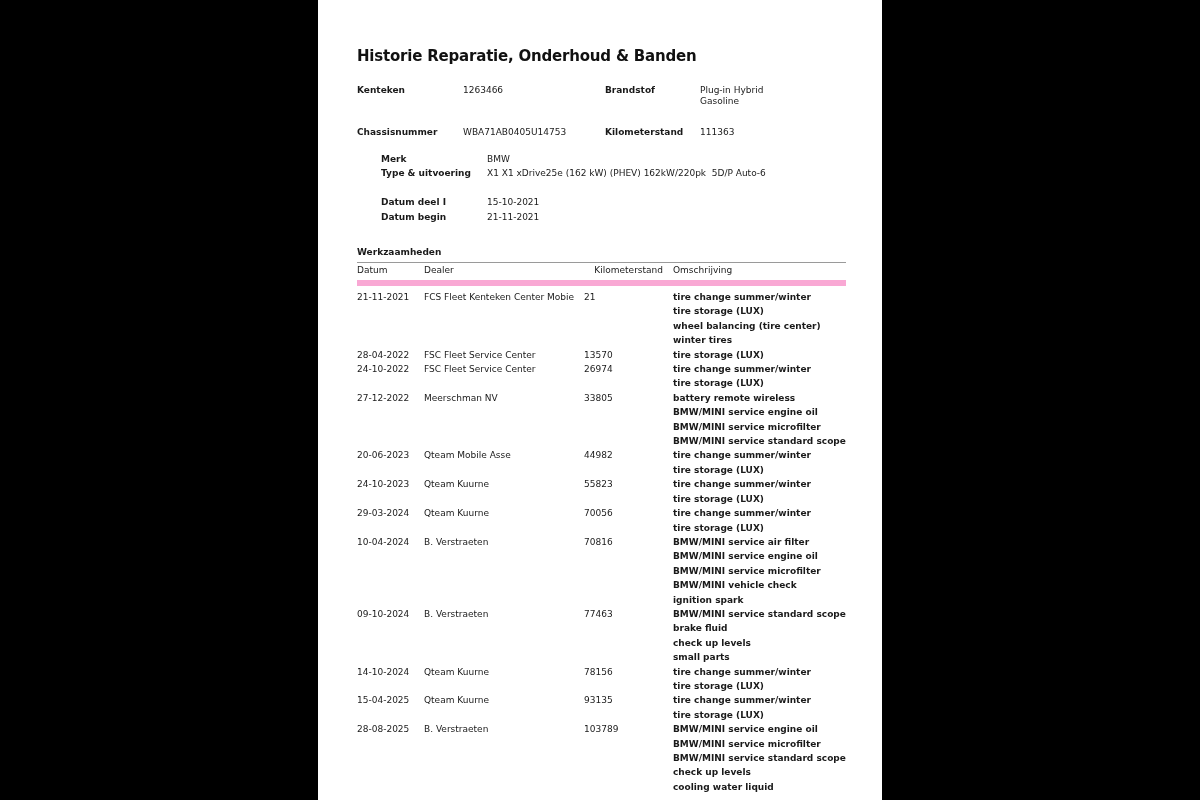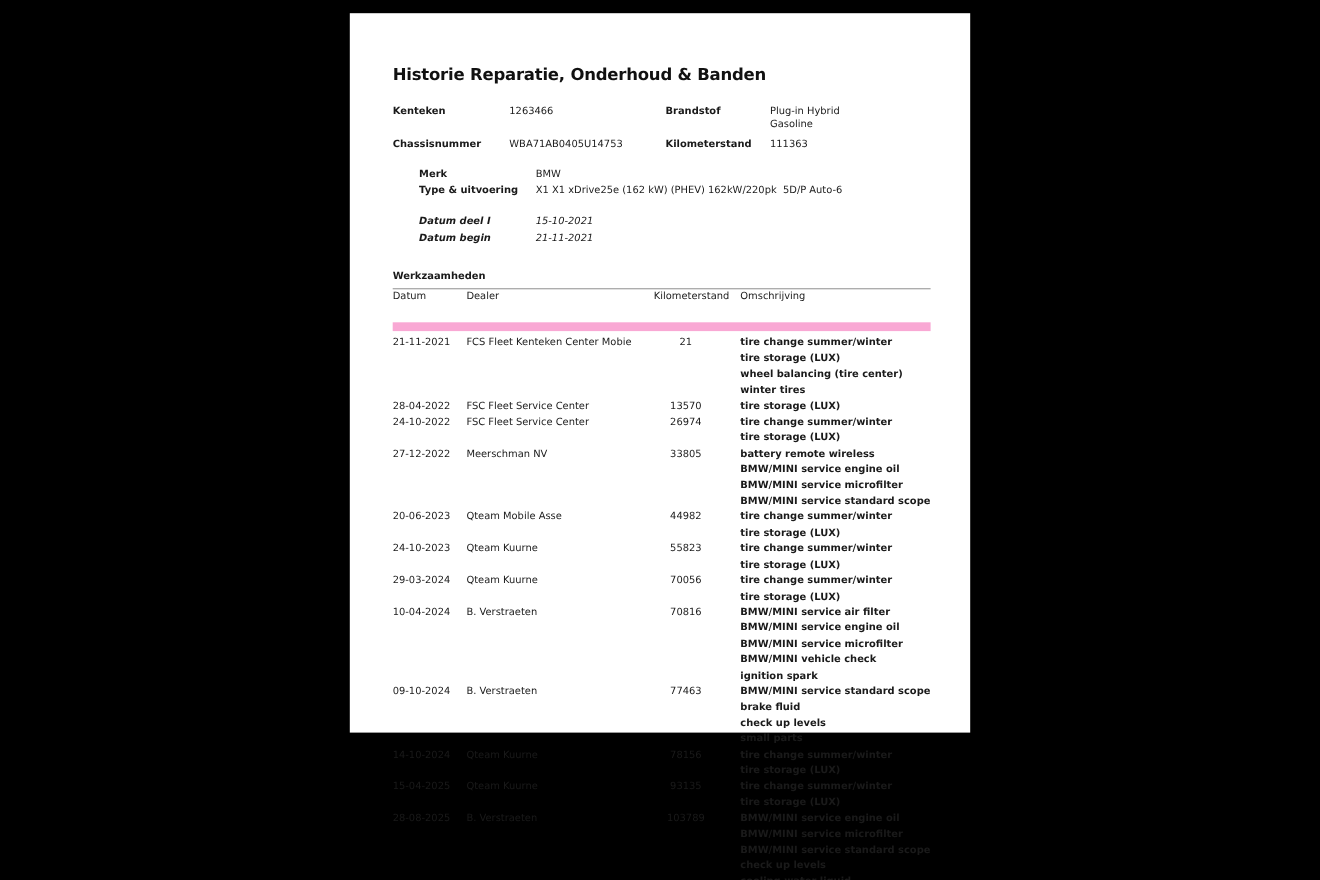--- a/index.html
+++ b/index.html
@@ -4,81 +4,81 @@
 <style>
   * { margin: 0; padding: 0; box-sizing: border-box; }
   html, body {
     width: 1200px; height: 800px;
     background: #000;
     font-family: "DejaVu Sans", "Liberation Sans", sans-serif;
     overflow: hidden;
   }
   .stage { position: relative; width: 1200px; height: 800px; background: #000; }
   .document {
-    position: absolute; left: 318px; top: 12px;
-    width: 564px; height: 654px;
+    position: absolute; left: 318px; top: 0;
+    width: 564px; height: 800px;
     background: #ffffff;
     color: #1a1a1a;
     font-size: 9px;
   }
   .content { padding: 47px 18px 0 39px; width: 546px; }
 
   .page-title {
     font-size: 15px;
     font-weight: bold;
     letter-spacing: -0.2px;
     line-height: 18px;
     color: #111;
   }
 
   
   .info-grid {
     margin-top: 20px;
     display: grid;
     grid-template-columns: 106px 142px 95px auto;
-    row-gap: 8px;
+    row-gap: 20px;
     line-height: 11px;
   }
   .label { font-weight: bold; }
   .val { white-space: pre-wrap; }
 
   .pair-grid {
     display: grid;
     grid-template-columns: 106px auto;
     margin-left: 24px;
   }
   .merk-group { margin-top: 14px; line-height: 14px; }
-  .datum-group { margin-top: 15px; line-height: 15px; font-style: italic; }
+  .datum-group { margin-top: 15px; line-height: 15px; }
 
   .section-title {
     margin-top: 22px;
     font-weight: bold;
     line-height: 11px;
   }
 
   
   .works-table { margin-top: 4px; width: 489px; }
   .works-header {
     display: grid;
     grid-template-columns: 67px 160px 79px auto;
     border-top: 1px solid #9a9a9a;
-    border-bottom: 8px solid #f9a8d4;
-    padding: 2px 0 17px 0;
+    border-bottom: 6px solid #f9a8d4;
+    padding: 2px 0 4px 0;
     line-height: 11px;
   }
   .works-header .h-km { text-align: right; }
   .works-header .h-oms { padding-left: 10px; }
 
   .works-body { padding-top: 4px; }
   .works-row {
     display: grid;
     grid-template-columns: 67px 160px 79px auto;
     line-height: 14.4px;
   }
-  .cell-km { text-align: center; }
+  .cell-km { text-align: left; }
   .cell-oms { padding-left: 10px; font-weight: bold; }
   .works-row > div { white-space: nowrap; }
   .cell-oms { white-space: normal; }
 </style>
 </head>
 <body>
 
 <div class="stage">
   <div class="document">
     <div class="content">

